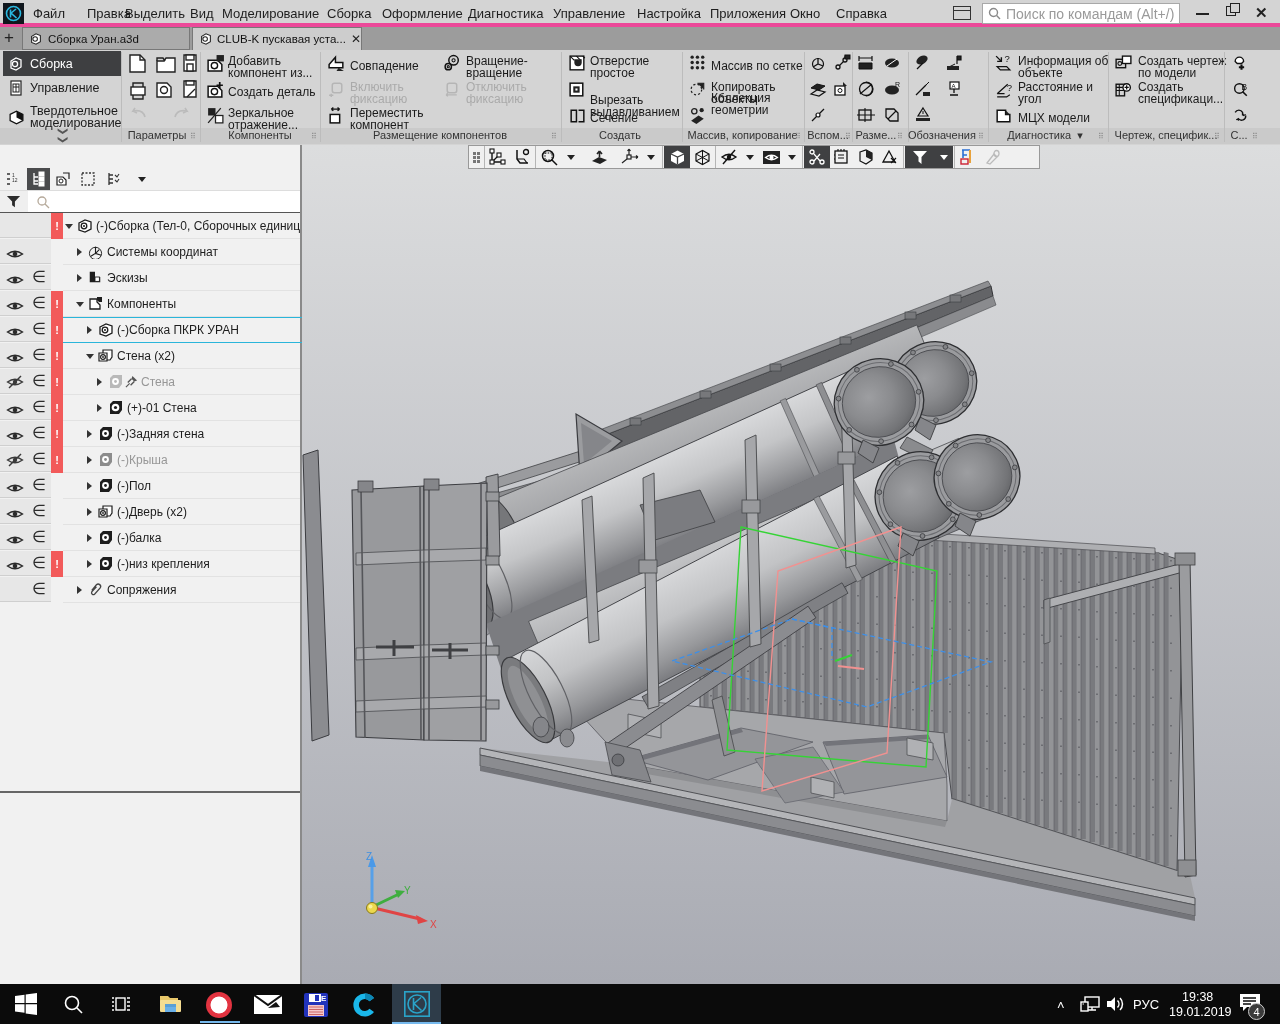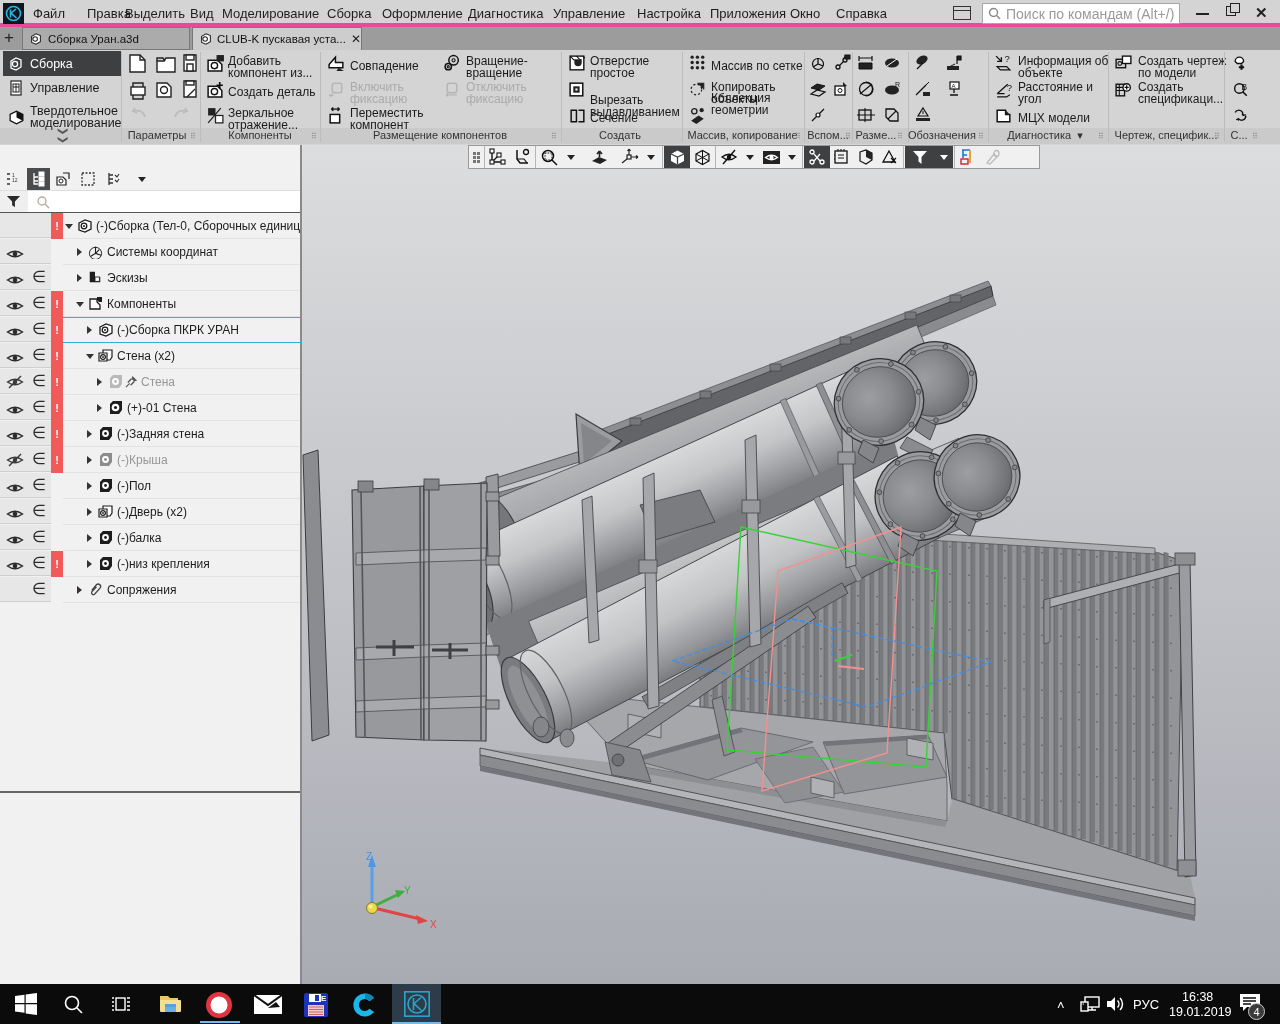--- a/index.html
+++ b/index.html
@@ -1199,20 +1199,20 @@
         <rect x="5" y="1" width="14" height="10" stroke-width="1.4"></rect>
         <path d="M12 11 v3 m-4 0 h8" stroke-width="1.4"></path>
         <rect x="1" y="6" width="7" height="9" fill="#0b0b0b" stroke-width="1.4"></rect>
         <path d="M2.5 8 h1.5" stroke-width="1.2"></path>
       </svg>
   <svg style="position:absolute;left:1106px;top:12px" width="20" height="16" viewBox="0 0 20 16" fill="#fff">
         <path d="M1 5 h4 l4 -4 v14 l-4 -4 H1 Z"></path>
         <path d="M11.5 4.5 a5 5 0 0 1 0 7 M14 2 a8.5 8.5 0 0 1 0 12" stroke="#fff" stroke-width="1.5" fill="none"></path>
       </svg>
   <div class="tray" style="left:1133px;top:13px;font-size:13px">РУС</div>
-  <div class="tray" style="left:1182px;top:6px;font-size:12.5px">16:38</div>
+  <div class="tray" style="left:1182px;top:6px;font-size:12.5px">19:38</div>
   <div class="tray" style="left:1169px;top:21px;font-size:12.5px">19.01.2019</div>
   <svg style="position:absolute;left:1239px;top:9px" width="22" height="20" viewBox="0 0 22 20">
         <path d="M1 1 h20 v13 h-13 l-4 4 v-4 H1 Z" fill="#fff"></path>
         <path d="M4 5 h13 M4 8 h13 M4 11 h8" stroke="#0b0b0b" stroke-width="1.4"></path>
       </svg>
   <div style="position:absolute;left:1248px;top:19px;width:17px;height:17px;border-radius:50%;background:#3b3b3b;border:1px solid #ccc;color:#fff;font-size:11px;text-align:center;line-height:16px">4</div>
 </path></div>
 
 </body></html>

